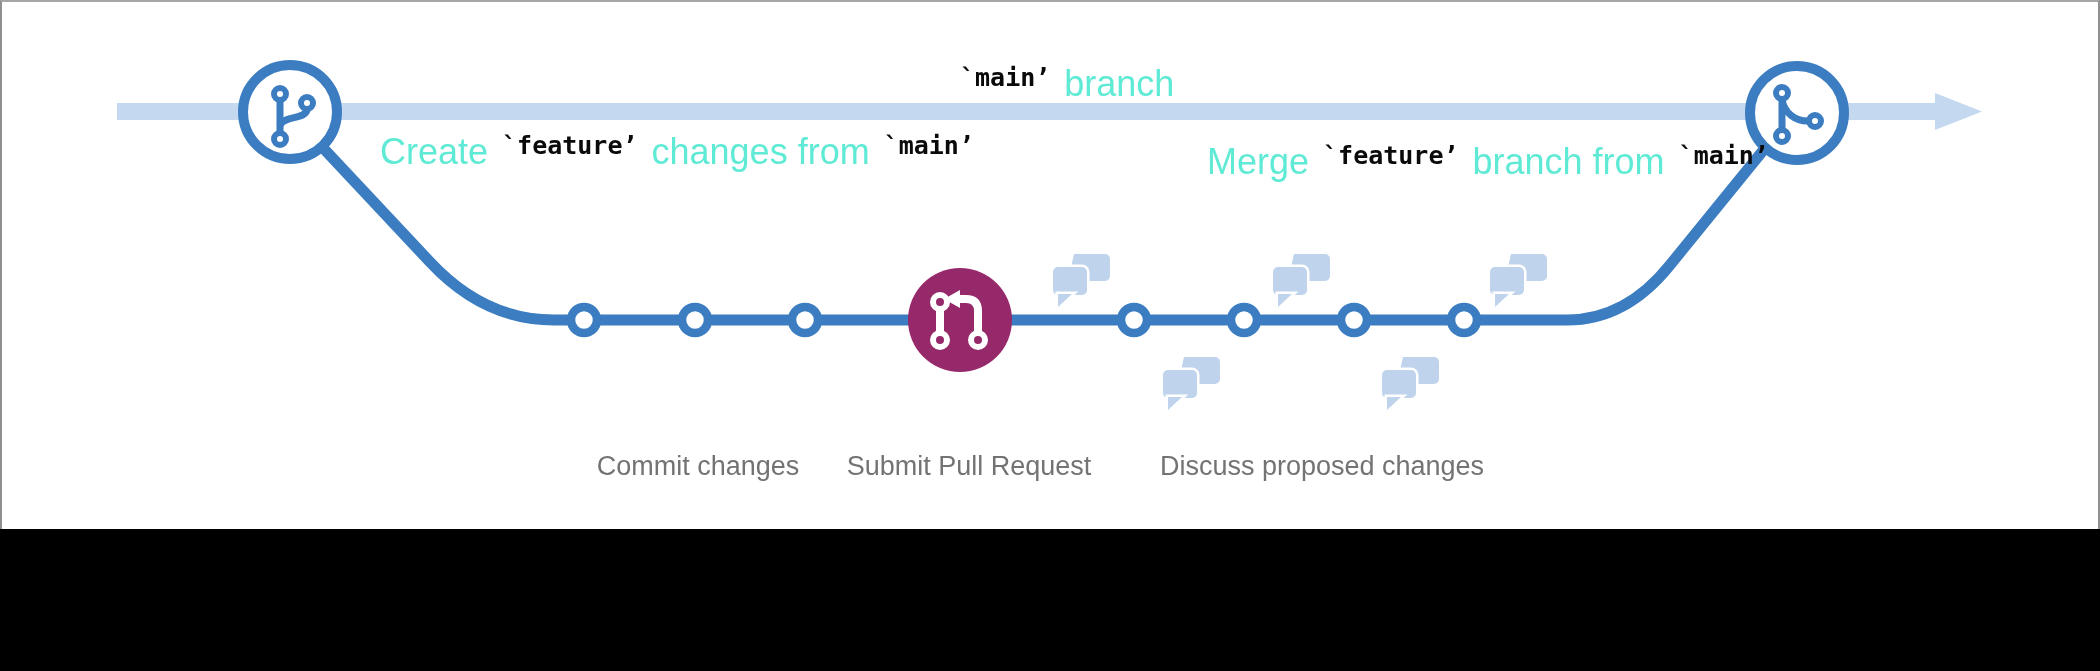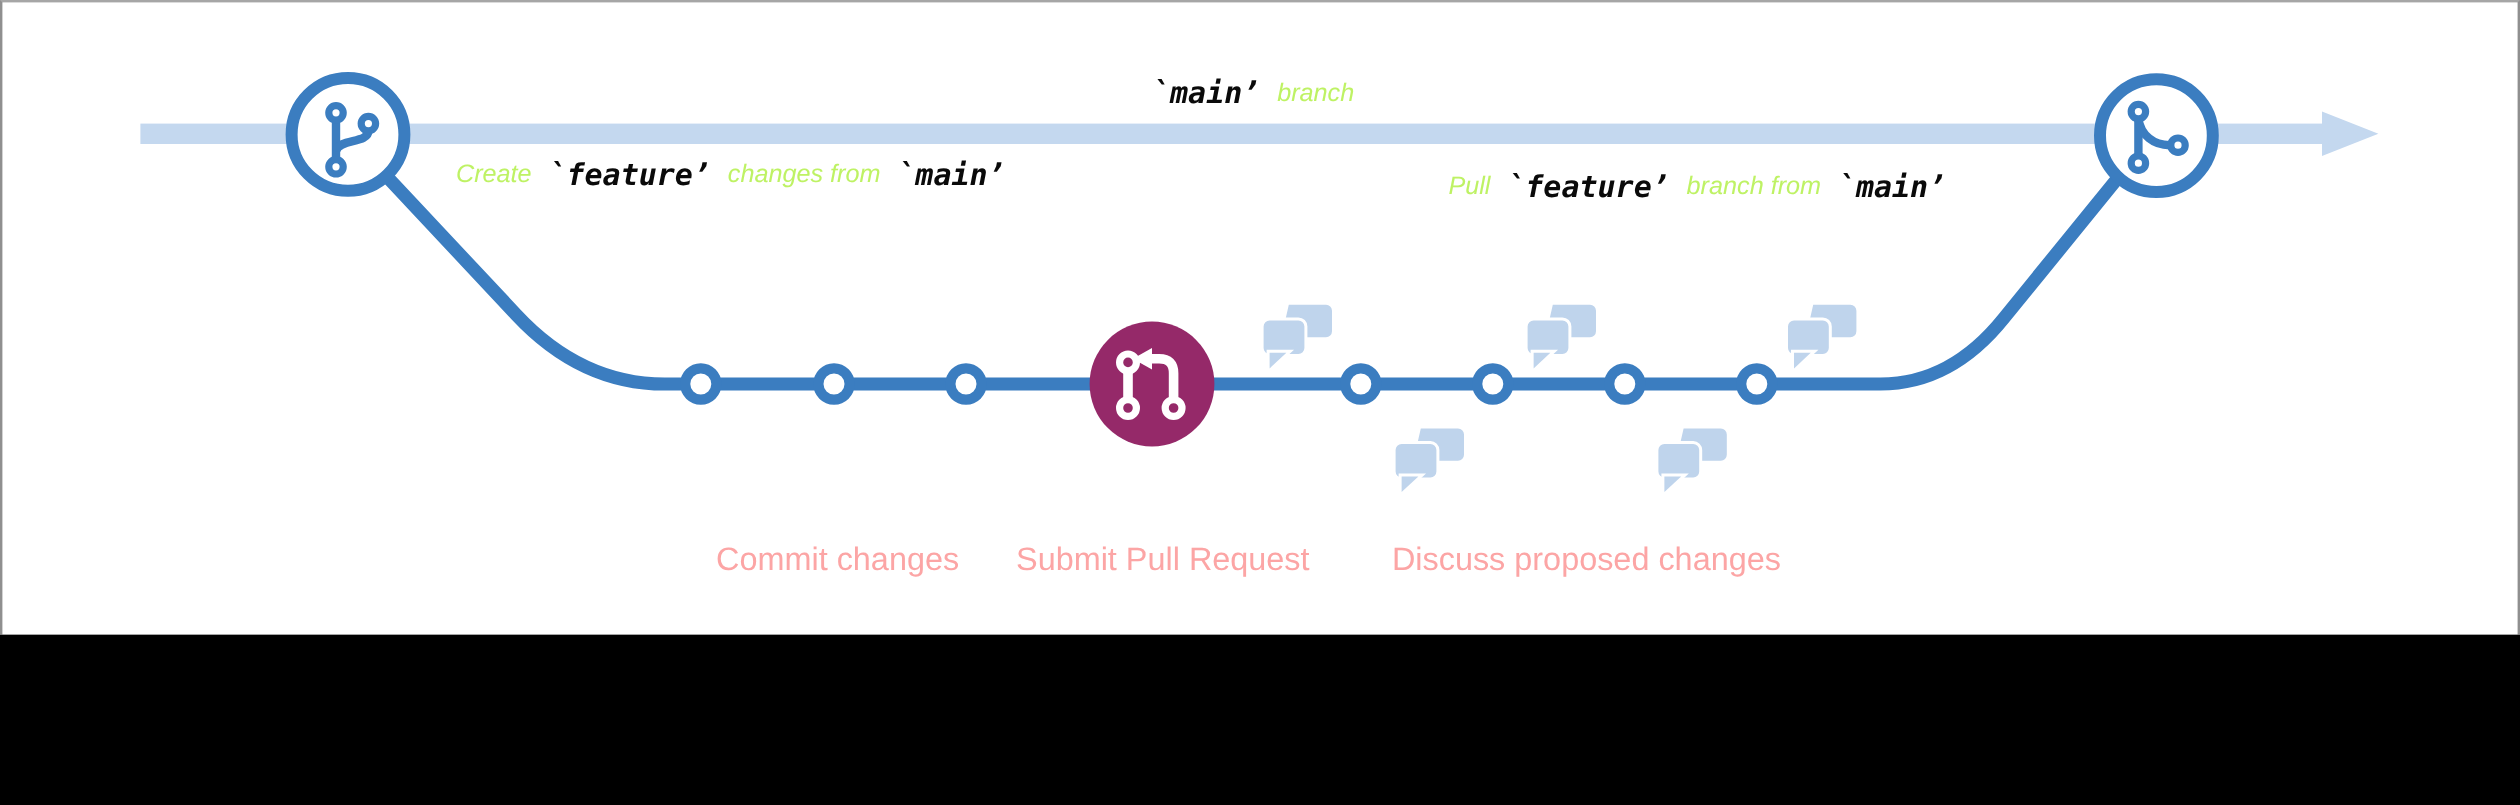--- a/index.html
+++ b/index.html
@@ -16,41 +16,40 @@
     background:#fff;
     border-top:2px solid #a6a6a6;
     border-left:2px solid #8f8f8f;
     border-right:2px solid #8f8f8f;
     box-sizing:border-box;
   }
   svg{position:absolute;left:0;top:0;}
   .label{
     position:absolute;
     display:flex;
-    align-items:center;
+    align-items:flex-start;
     column-gap:14px;
     white-space:nowrap;
-    font-style:italic;
   }
   .sans{
     font-family:"Liberation Sans", sans-serif;
-    font-size:21px;
-    color:#bef264;
+    font-size:36px;
+    color:#5eead4;
   }
   .code{
     font-family:"DejaVu Sans Mono", monospace;
     font-weight:bold;
     font-size:25px;
     color:#0a0a0a;
   }
   .caption{
     position:absolute;
     transform:translateX(-50%);
     font-size:27px;
-    color:#fca5a5;
+    color:#737373;
     white-space:nowrap;
   }
 </style>
 </head>
 <body>
 
 <div class="canvas">
   <svg width="2100" height="529" viewBox="0 0 2100 529">
     <defs>
       <g id="chat-bubbles">
@@ -125,21 +124,21 @@
 </div>
 
 <div class="label" style="left:380px; top:131px;">
   <span class="sans">Create</span>
   <span class="code">`feature’</span>
   <span class="sans">changes from</span>
   <span class="code">`main’</span>
 </div>
 
 <div class="label" style="left:1207px; top:141px;">
-  <span class="sans">Pull</span>
+  <span class="sans">Merge</span>
   <span class="code">`feature’</span>
   <span class="sans">branch from</span>
   <span class="code">`main’</span>
 </div>
 
 <div class="caption" style="left:698px; top:451px;">Commit changes</div>
 <div class="caption" style="left:969px; top:451px;">Submit Pull Request</div>
 <div class="caption" style="left:1322px; top:451px;">Discuss proposed changes</div>
 
 <div style="position:absolute;left:0;top:529px;width:2100px;height:142px;background:#000;"></div>

